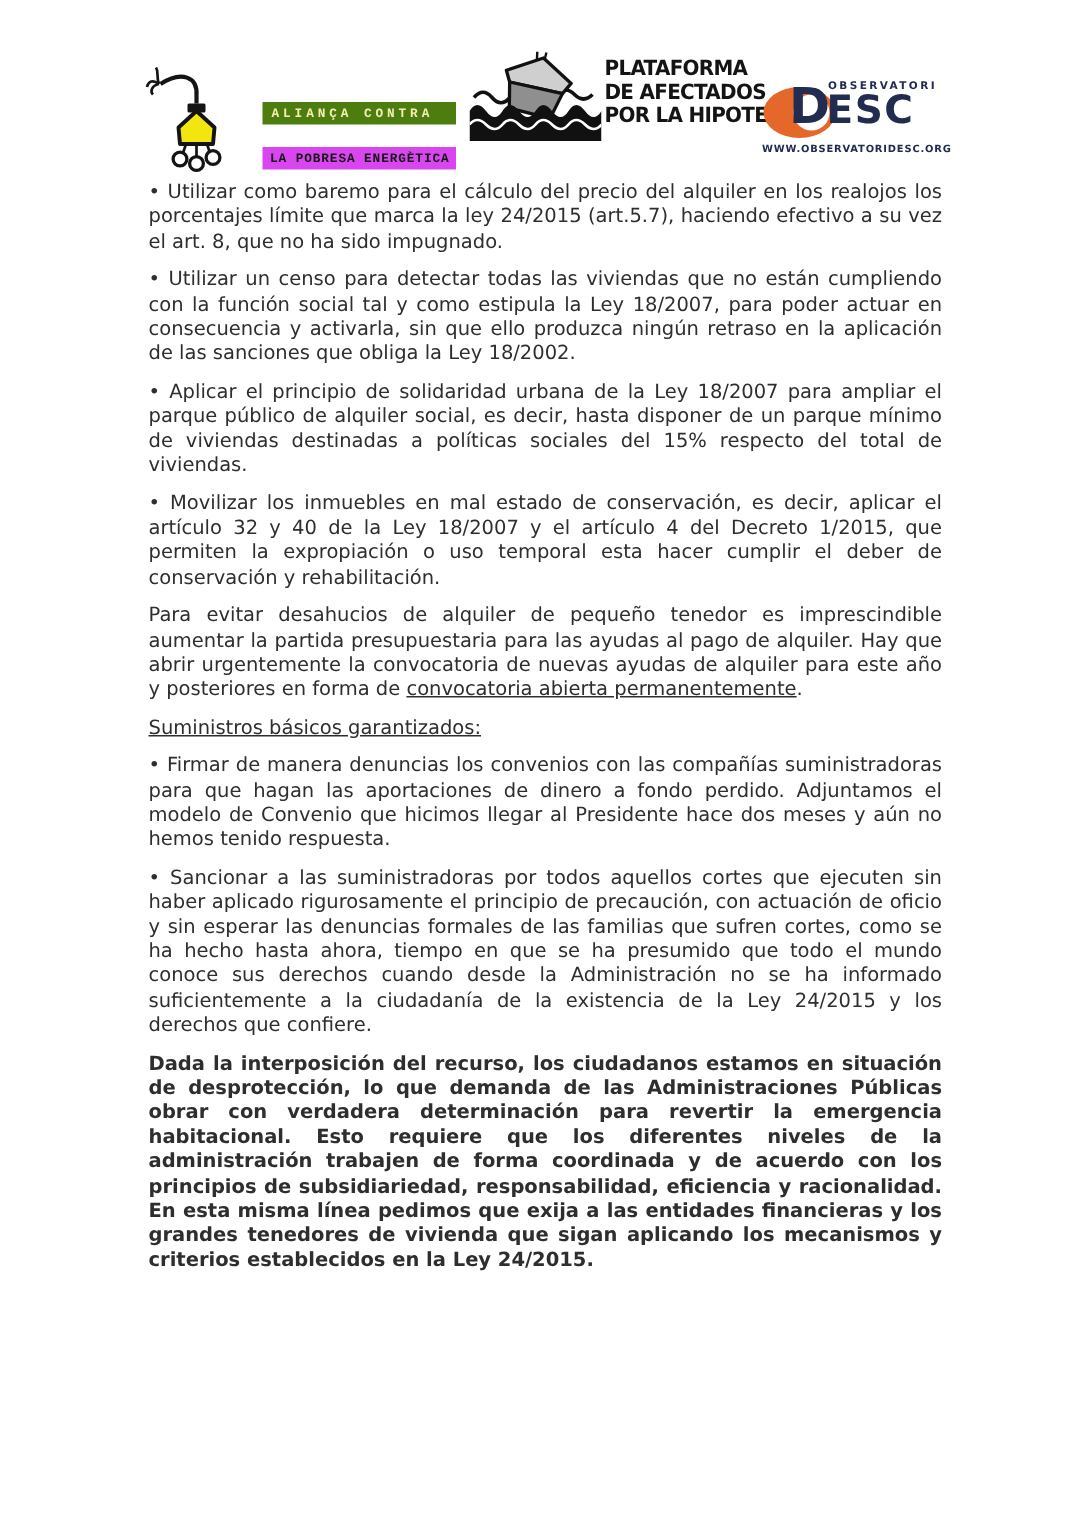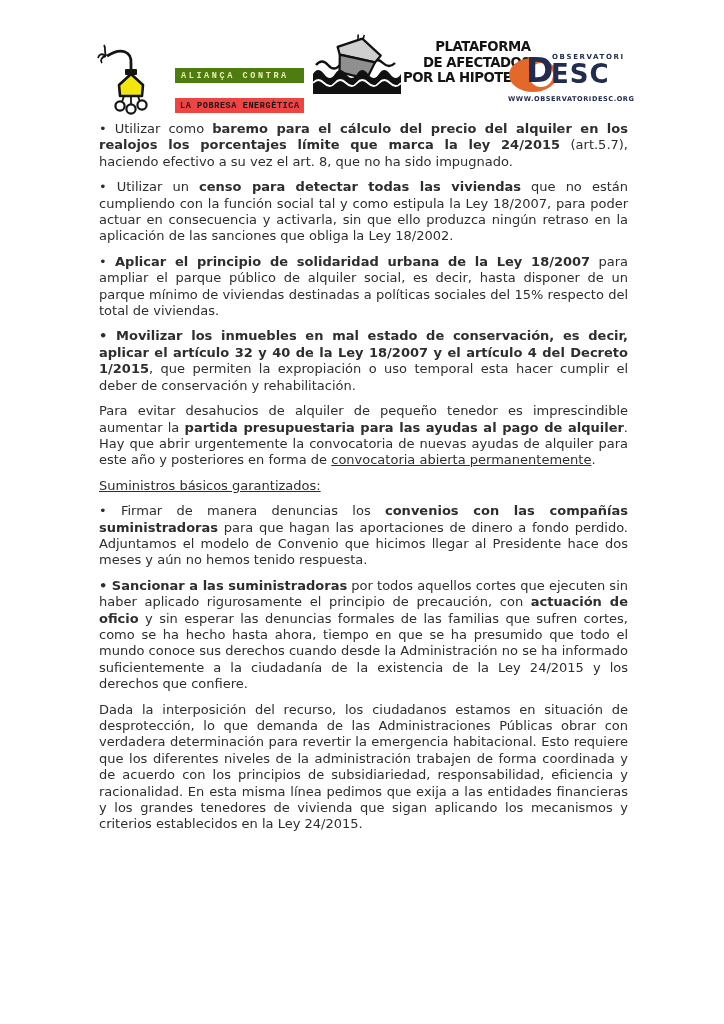--- a/index.html
+++ b/index.html
@@ -14,45 +14,45 @@
 
   
   .hdr{position:absolute;left:0;top:0;width:724px;height:122px;}
 
   
   .ape{position:absolute;left:95px;top:42px;width:210px;height:76px;}
   .ape-plug{position:absolute;left:2px;top:2px;}
   .ape-bars{position:absolute;left:80px;top:26px;}
   .ape-bar{display:block;white-space:nowrap;font-family:"Liberation Mono",monospace;font-weight:bold;line-height:1;}
   .ape-bar1{background:#4d7c0f;color:#f2edb4;font-size:8.5px;letter-spacing:2.6px;padding:3.5px 5px 3px 6px;margin-bottom:1px;}
-  .ape-bar2{background:#ef4444;color:#141414;font-size:8.5px;letter-spacing:0.6px;padding:3.5px 4px 3px 5px;margin-top:15px;}
+  .ape-bar2{background:#d946ef;color:#141414;font-size:8.5px;letter-spacing:0.6px;padding:3.5px 4px 3px 5px;margin-top:15px;}
 
   
-  .pah{position:absolute;left:313px;top:30px;width:180px;height:68px;text-align:right;}
+  .pah{position:absolute;left:313px;top:30px;width:180px;height:68px;}
   .pah-art{position:absolute;left:0;top:2px;}
   .pah-text{position:absolute;left:90px;top:9px;color:#141414;font-weight:bold;
     font-size:14px;line-height:15.5px;letter-spacing:-0.5px;transform:scaleX(0.95);transform-origin:left top;white-space:nowrap;}
 
   
   .desc{position:absolute;left:506px;top:48px;width:132px;height:58px;color:#222b50;}
   .desc-top{position:absolute;left:46px;top:5px;font-size:7px;font-weight:bold;letter-spacing:1.6px;}
   .desc-mark{position:absolute;left:2px;top:8px;}
   .desc-d{position:absolute;left:20px;top:6px;font-size:33px;font-weight:bold;line-height:1;}
   .desc-rest{position:absolute;left:45px;top:13px;font-size:26px;font-weight:bold;line-height:1;letter-spacing:1px;}
   .desc-url{position:absolute;left:2px;top:47px;font-size:6.6px;font-weight:bold;letter-spacing:0.55px;white-space:nowrap;}
 
   
   .doc{
     position:absolute;left:99px;top:121px;width:529px;
     color:#2e2e2e;font-size:13px;line-height:16.4px;
     text-align:justify;
   }
   .doc p{margin:0 0 9px 0;}
-  .doc p:last-child{margin-bottom:12px;}
-  .doc .b{font-weight:bold;margin-top:37px;}
+  .doc p:last-child{margin-bottom:12px;font-weight:bold;}
+  .doc .b{font-weight:normal;margin-top:37px;}
   .doc .u{text-decoration:underline;}
 </style>
 </head>
 <body>
 
 <div class="page">
 
   <div class="hdr">
 
     <div class="ape">

